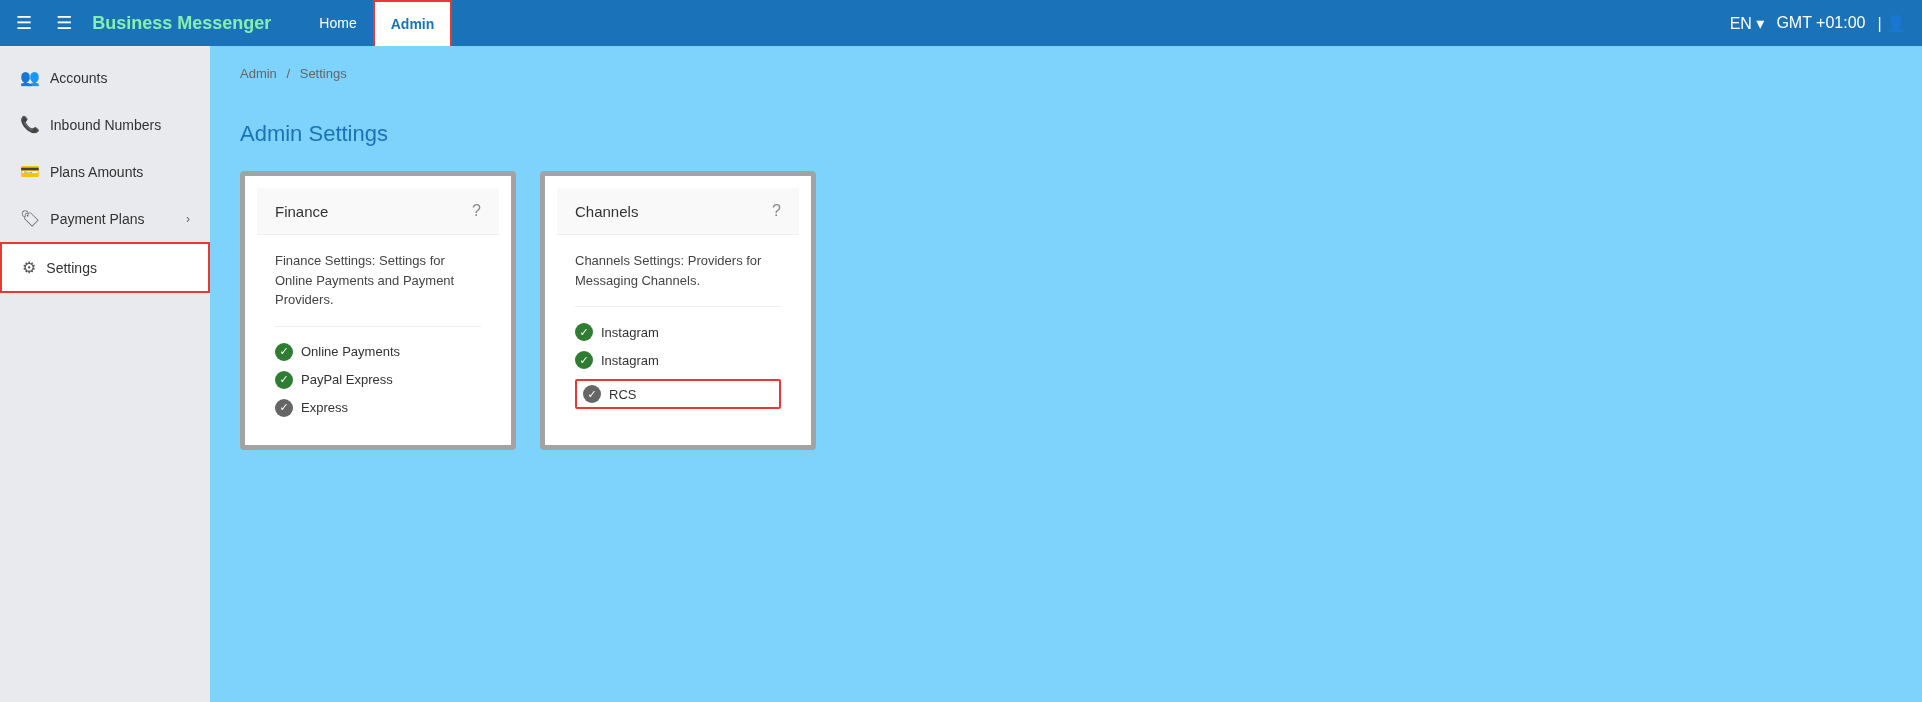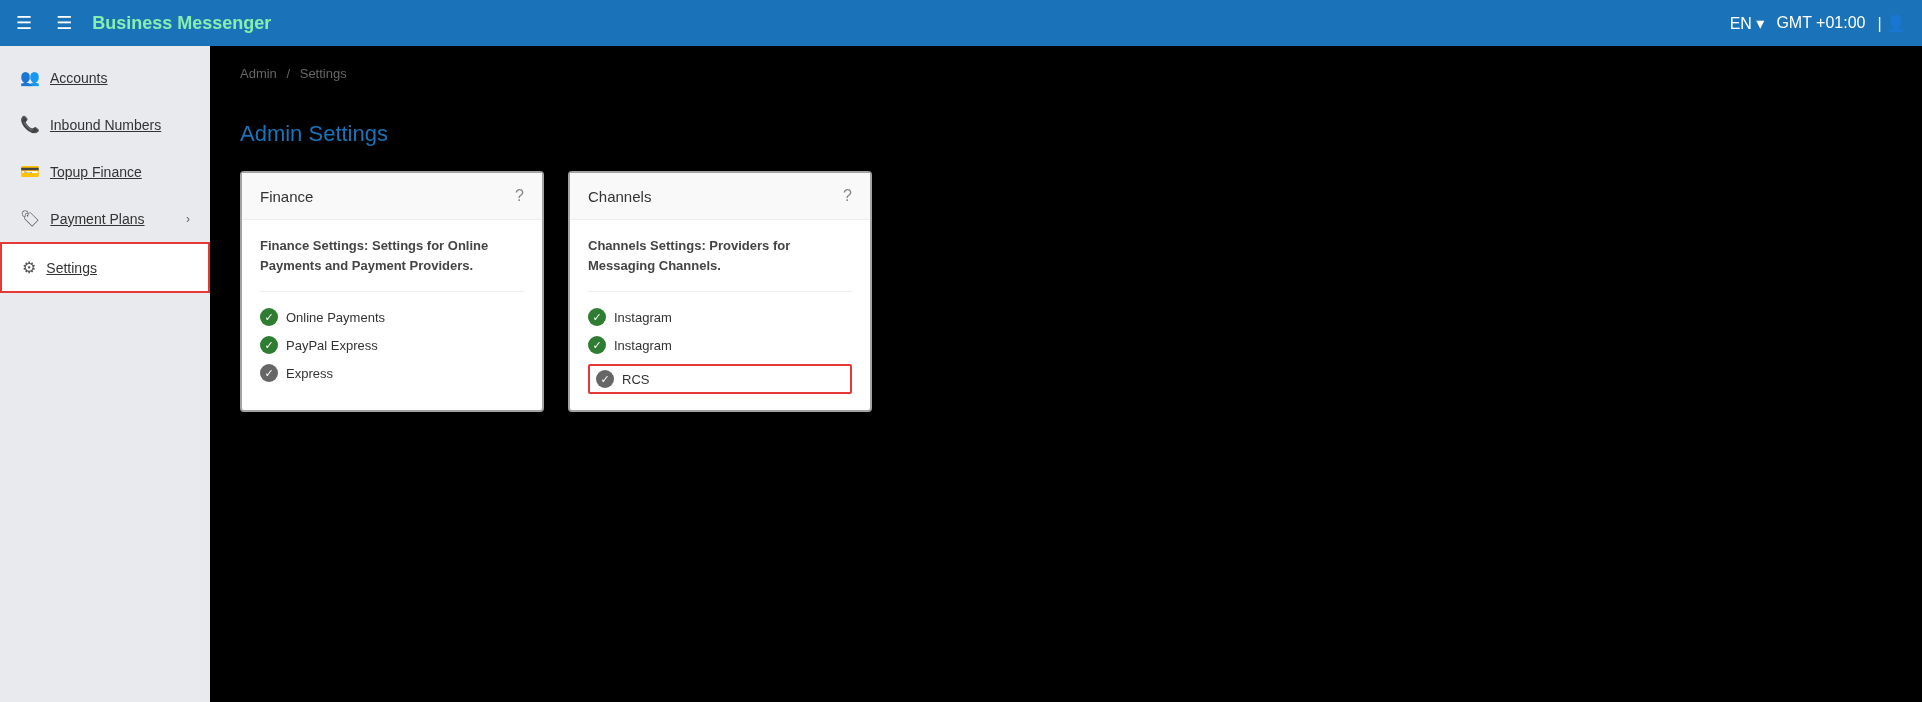--- a/index.html
+++ b/index.html
@@ -99,31 +99,31 @@
     }
     .sidebar-item.active {
       background: white;
       border: 2px solid #e53935;
       color: #333;
     }
     .sidebar-item .icon {
       font-size: 16px;
       color: #555;
     }
-    .sidebar-item-label { flex: 1; text-decoration: underline; }
+    .sidebar-item-label { flex: 1; }
     .sidebar-item .chevron {
       font-size: 12px;
       color: #666;
     }
 
     
     .main {
       flex: 1;
       overflow-y: auto;
-      background: #000000;
+      background: #7dd3fc;
       padding: 0;
     }
     .main-inner {
       padding: 20px 30px;
     }
     .breadcrumb {
       font-size: 13px;
       color: #666;
       margin-bottom: 6px;
     }
@@ -140,24 +140,24 @@
     
     .cards-container {
       display: flex;
       gap: 24px;
       flex-wrap: wrap;
     }
 
     
     .card {
       background: white;
-      border: 2px solid #a3a3a3;
+      border: 5px solid #a3a3a3;
       border-radius: 4px;
-      width: 304px;
-      padding: 0;
+      width: 276px;
+      padding: 12px;
     }
     .card-header {
       display: flex;
       align-items: center;
       justify-content: space-between;
       padding: 14px 18px;
       border-bottom: 1px solid #eee;
       background: #f9f9f9;
     }
     .card-title {
@@ -169,21 +169,21 @@
       color: #888;
       font-size: 16px;
       cursor: pointer;
     }
     .card-body {
       padding: 16px 18px;
     }
     .card-description {
       font-size: 13px;
       color: #444;
-      font-weight: bold;
+      font-weight: normal;
       border-bottom: 1px solid #eee;
       padding-bottom: 16px;
       margin-bottom: 16px;
       line-height: 1.5;
     }
     .card-items {
       display: flex;
       flex-direction: column;
       gap: 10px;
     }
@@ -229,41 +229,45 @@
       gap: 8px;
     }
   </style>
 </head>
 <body>
 
 <header class="header">
   <span class="header-hamburger">☰</span>
   <span class="header-list-icon">☰</span>
   <span class="header-title">Business Messenger</span>
+  <nav class="header-nav">
+    <a class="nav-item">Home</a>
+    <a class="nav-item active">Admin</a>
+  </nav>
   <div class="header-right">
     <span class="header-lang">EN ▾</span>
     <span class="header-time">GMT +01:00</span>
     <span class="header-user">| 👤</span>
   </div>
 </header>
 
 <div class="layout">
 
   <aside class="sidebar">
     <div class="sidebar-item">
       <span class="icon">👥</span>
       <span class="sidebar-item-label">Accounts</span>
     </div>
     <div class="sidebar-item">
       <span class="icon">📞</span>
       <span class="sidebar-item-label">Inbound Numbers</span>
     </div>
     <div class="sidebar-item">
       <span class="icon">💳</span>
-      <span class="sidebar-item-label">Topup Finance</span>
+      <span class="sidebar-item-label">Plans Amounts</span>
     </div>
     <div class="sidebar-item">
       <span class="icon">🏷</span>
       <span class="sidebar-item-label">Payment Plans</span>
       <span class="chevron">›</span>
     </div>
     <div class="sidebar-item active">
       <span class="icon">⚙</span>
       <span class="sidebar-item-label">Settings</span>
     </div>

